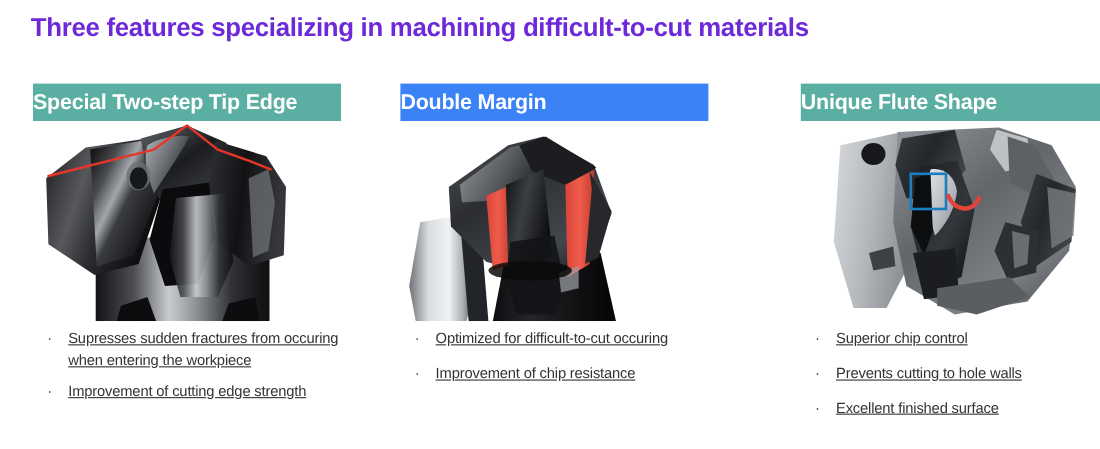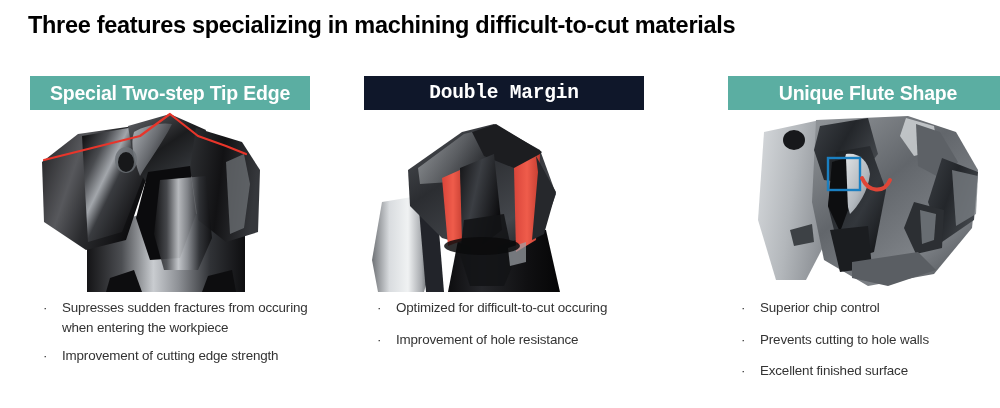--- a/index.html
+++ b/index.html
@@ -40,21 +40,21 @@
   #column-1 { left: 364px; }
   #column-2 { left: 728px; }
 
   .feature-header {
     position: absolute;
     left: 0;
     top: 0;
     width: 280px;
     height: 34px;
     line-height: 34px;
-    text-align: center;
+    text-align: left;
     color: #ffffff;
     font-size: 19.5px;
     font-weight: bold;
     letter-spacing: -0.2px;
     white-space: nowrap;
     overflow: hidden;
   }
 
   .figure {
     position: absolute;
@@ -82,30 +82,30 @@
     letter-spacing: -0.15px;
   }
   .bullet-item .bullet-dot {
     position: absolute;
     left: 7px;
     top: 0;
     font-size: 13.4px;
     line-height: 19.5px;
     color: #333333;
   }
-  .bullet-text { display: block; }
+  .bullet-text { display: block; text-decoration: underline; }
 
   
   #column-2 .bullet-item { margin-bottom: 12px; }
   #column-1 .bullet-item { margin-bottom: 12px; }
 </style>
 </head>
 <body style="background: rgb(255, 255, 255);">
 
-<div id="page-title" style="color: #000000;">Three features specializing in machining difficult-to-cut materials</div>
+<div id="page-title" style="color: #6d28d9;">Three features specializing in machining difficult-to-cut materials</div>
 
 <div id="column-0" class="column">
 
   <div class="feature-header" style="background: rgb(91, 174, 162); color: rgb(255, 255, 255);">Special Two-step Tip Edge</div>
 
   <div class="figure">
     <svg width="280" height="182" viewBox="0 0 280 182" xmlns="http://www.w3.org/2000/svg">
       <defs>
         <linearGradient id="c1gA" x1="0" y1="0" x2="1" y2="0.4">
           <stop offset="0" stop-color="#1c1c1e"></stop>
@@ -180,21 +180,21 @@
     </div>
     <div class="bullet-item">
       <span class="bullet-dot">·</span>
       <span class="bullet-text">Improvement of cutting edge strength</span>
     </div>
   </div>
 </div>
 
 <div id="column-1" class="column">
 
-  <div class="feature-header" style="background: #0f172a; color: rgb(255, 255, 255); font-family: Liberation Mono, monospace;">Double Margin</div>
+  <div class="feature-header" style="background: #3b82f6; color: rgb(255, 255, 255);">Double Margin</div>
 
   <div class="figure">
     <svg width="280" height="182" viewBox="0 0 280 182" xmlns="http://www.w3.org/2000/svg">
       <defs>
         <linearGradient id="c2shaftL" x1="0" y1="0" x2="1" y2="0">
           <stop offset="0" stop-color="#6f7276"></stop>
           <stop offset="0.3" stop-color="#d9dcdf"></stop>
           <stop offset="0.62" stop-color="#f0f2f3"></stop>
           <stop offset="0.85" stop-color="#a8abaf"></stop>
           <stop offset="1" stop-color="#4e5155"></stop>
@@ -256,21 +256,21 @@
     </svg>
   </div>
 
   <div class="bullet-list">
     <div class="bullet-item">
       <span class="bullet-dot">·</span>
       <span class="bullet-text">Optimized for difficult-to-cut occuring</span>
     </div>
     <div class="bullet-item">
       <span class="bullet-dot">·</span>
-      <span class="bullet-text">Improvement of hole resistance</span>
+      <span class="bullet-text">Improvement of chip resistance</span>
     </div>
   </div>
 </div>
 
 <div id="column-2" class="column">
 
   <div class="feature-header" style="background: rgb(91, 174, 162); color: rgb(255, 255, 255);">Unique Flute Shape</div>
 
   <div class="figure">
     <svg width="280" height="182" viewBox="0 0 280 182" xmlns="http://www.w3.org/2000/svg">

